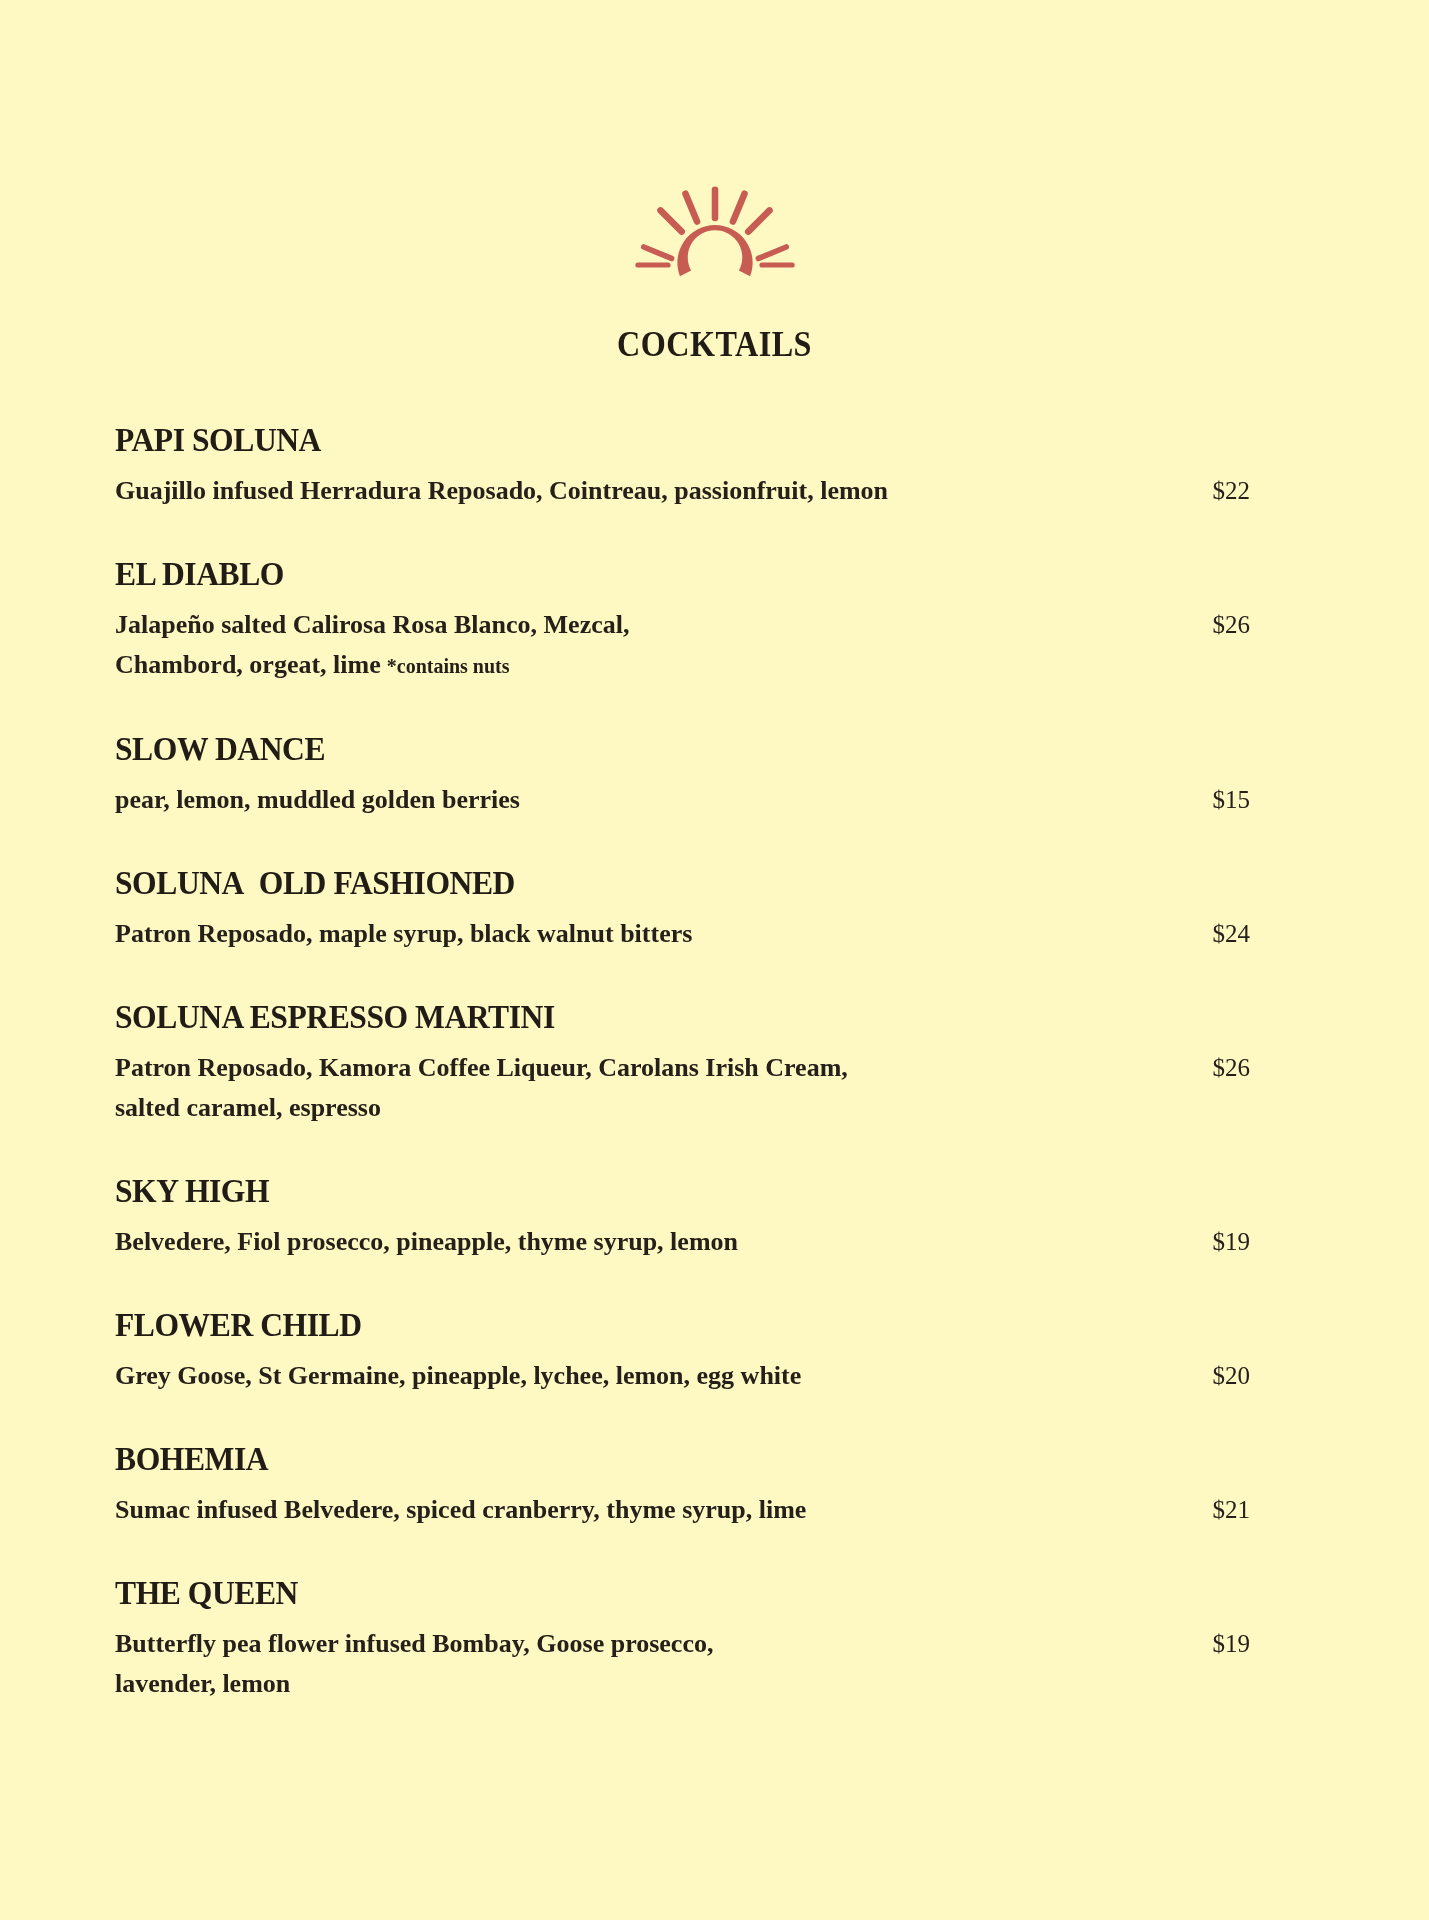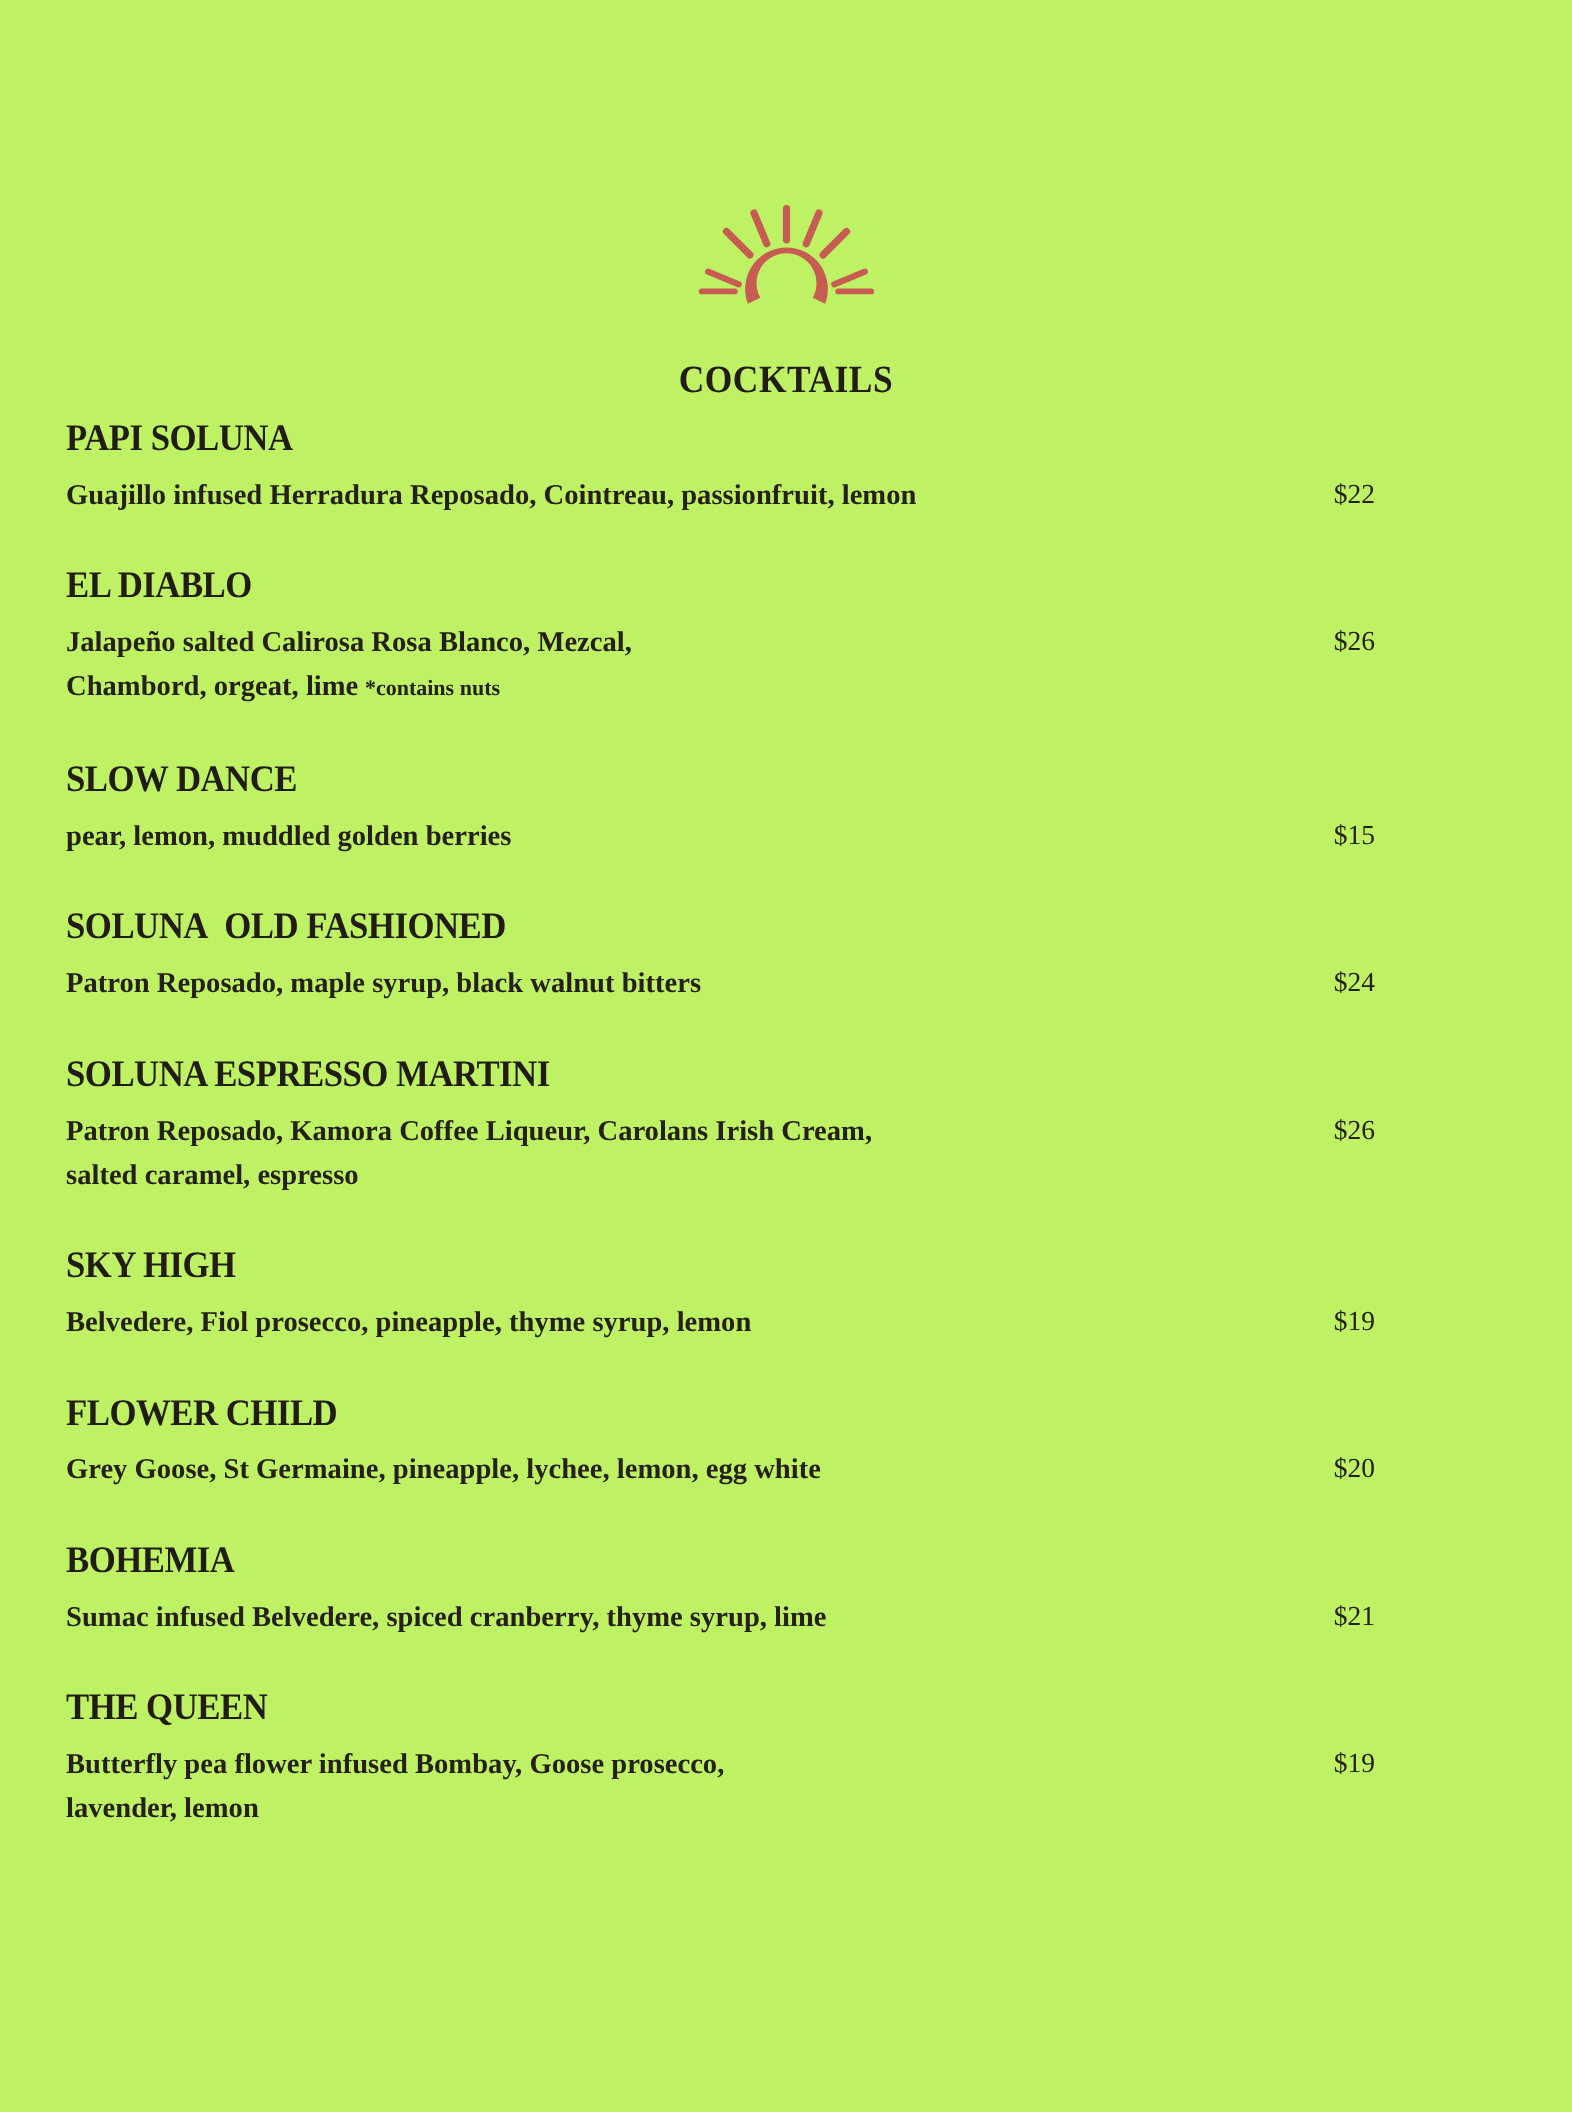--- a/index.html
+++ b/index.html
@@ -1,43 +1,43 @@
 <!DOCTYPE html>
 <html><head>
 <meta charset="utf-8">
 <style>
   html, body { margin: 0; padding: 0; }
   body { font-family: "Liberation Serif", "DejaVu Serif", serif; }
   .page {
     position: relative;
     width: 1429px;
     height: 1920px;
-    background: #bef264;
+    background: #fef9c3;
     color: #26201A;
     overflow: hidden;
   }
   .logo-wrap {
     margin-top: 186px;
     display: flex;
     justify-content: center;
   }
   .logo-wrap svg { display: block; }
   .menu-title {
     margin-top: 44px;
     text-align: center;
     font-size: 35px;
     font-weight: bold;
     letter-spacing: 0.5px;
     line-height: 1.2;
     transform: scaleX(0.92);
     color: #221C16;
   }
   .menu {
-    margin-top: 16px;
-    padding: 0 179px 0 60px;
+    margin-top: 57px;
+    padding: 0 179px 0 115px;
   }
   .menu-item {
     display: flex;
     align-items: flex-start;
     margin-bottom: 46px;
   }
   .item-left { flex: 1; min-width: 0; }
   .item-name {
     margin: 0 0 14px 0;
     font-size: 34px;

